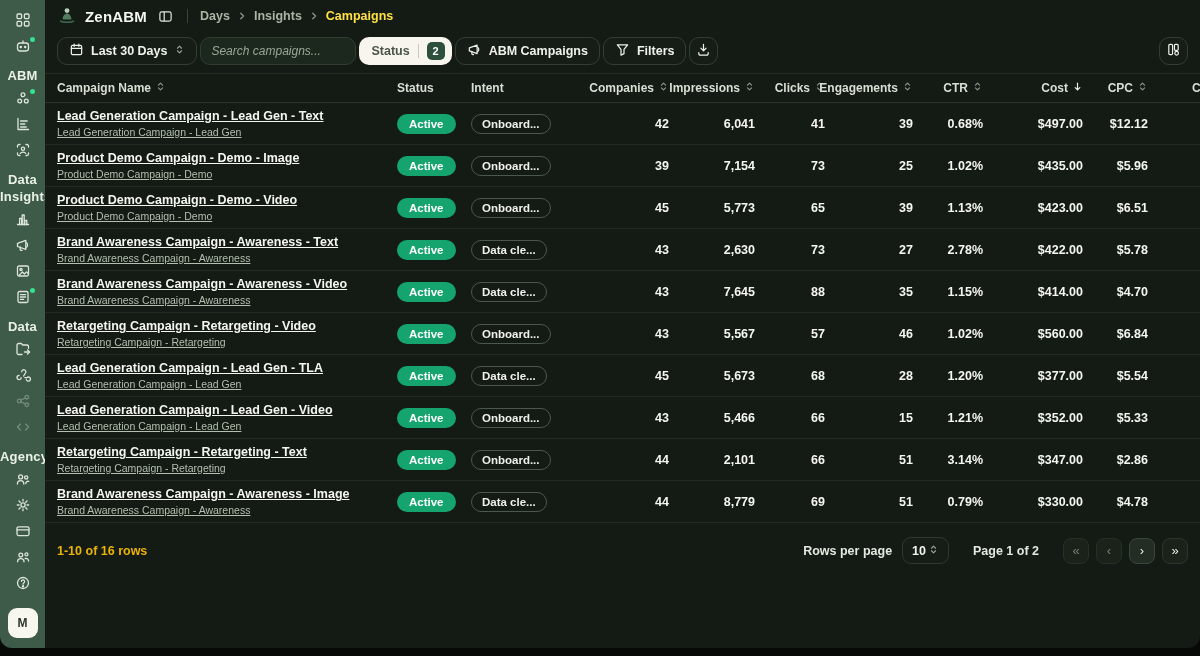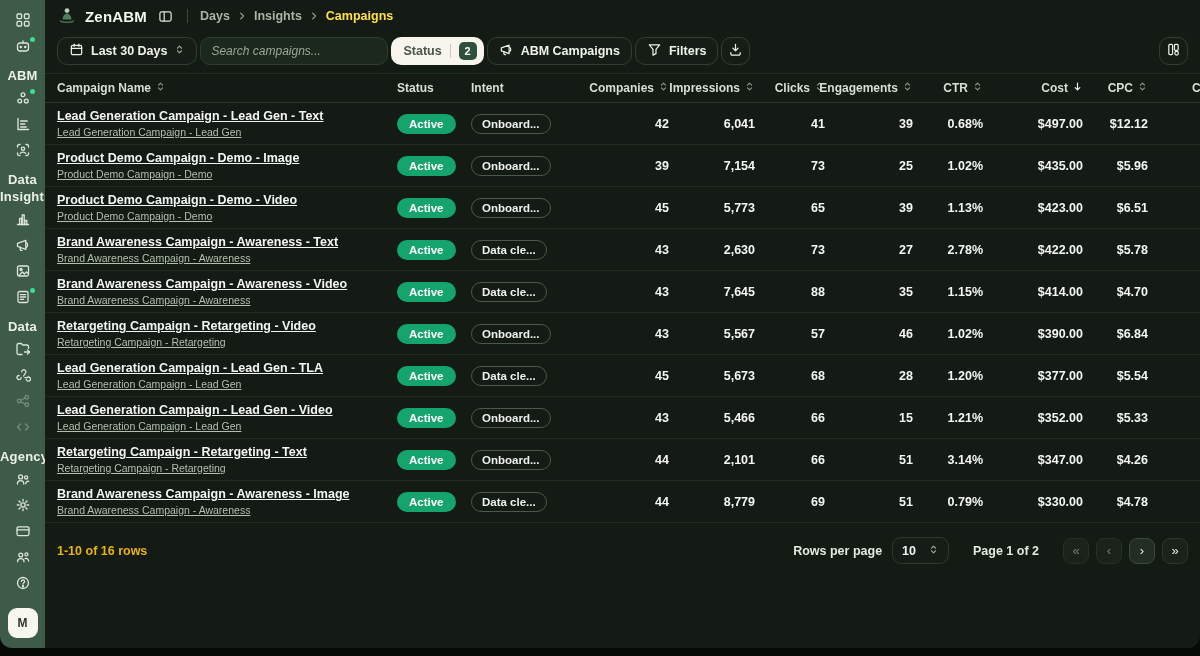--- a/index.html
+++ b/index.html
@@ -32,21 +32,21 @@
   .crumb-sep { color:#8c978a; display:flex; }
   .crumb-sep svg { width:10px; height:10px; }
 
   
   .toolbar { display:flex; align-items:center; gap:3px; padding:5px 12px 8px; flex-shrink:0; }
   .tool-btn { height:28px; display:flex; align-items:center; gap:7px; padding:0 11px; border:1px solid #333e32; border-radius:10px; background:#161d16; color:#eef2ea; font-size:12.5px; font-weight:bold; cursor:pointer; }
   .tool-btn svg { width:15px; height:15px; }
   .tool-btn.icon-only { padding:0 6px; }
   .sel-chevrons { color:#9aa796; }
   .sel-chevrons svg { width:11px; height:11px; }
-  .search-input { height:28px; width:188px; background:#1c281d; border:1px solid #303d2f; border-radius:10px; color:#e8ece4; font-size:12px; font-style:italic; padding:0 10px; outline:none; font-family:"Liberation Sans",sans-serif; }
+  .search-input { height:28px; width:156px; background:#1c281d; border:1px solid #303d2f; border-radius:10px; color:#e8ece4; font-size:12px; font-style:italic; padding:0 10px; outline:none; font-family:"Liberation Sans",sans-serif; }
   .search-input::placeholder { color:#9aa796; }
   .status-pill { height:28px; display:flex; align-items:center; gap:8px; padding:0 7px 0 12px; background:#f7f5ee; border-radius:10px; cursor:pointer; }
   .status-pill .lbl { font-size:12.5px; font-weight:bold; color:#49544a; }
   .status-pill .div { width:1px; height:14px; background:#c9c9c0; }
   .status-badge { min-width:18px; height:18px; border-radius:5px; background:#2e4f3c; color:#fff; font-size:11px; font-weight:bold; display:flex; align-items:center; justify-content:center; padding:0 4px; }
   .toolbar .spacer { flex:1; }
 
   
   .table-wrap { overflow:hidden; flex-shrink:0; }
   .grid-row { display:grid; grid-template-columns:340px 74px 106px 92px 86px 70px 88px 70px 100px 65px 110px; align-items:center; padding-left:12px; }
@@ -62,21 +62,21 @@
   .row-sub { font-size:10.5px; color:#b4bfb0; text-decoration:underline; cursor:pointer; white-space:nowrap; }
   .badge-active { display:inline-flex; align-items:center; justify-content:center; background:#15a36e; color:#fff; font-size:11.5px; font-weight:bold; padding:4px 12px; border-radius:999px; }
   .pill-intent { display:inline-flex; align-items:center; background:transparent; border:1px solid #4d584c; color:#eef1ec; font-size:11.5px; font-weight:bold; padding:3px 10px; border-radius:999px; cursor:pointer; }
   .num { font-size:12.5px; font-weight:bold; color:#f4f6f1; text-align:right; }
 
   
   .tfooter { display:flex; align-items:center; padding:14px 12px 0; gap:24px; }
   .rows-info { font-size:12.5px; font-weight:bold; color:#eab308; margin-right:auto; }
   .rpp { display:flex; align-items:center; gap:10px; }
   .rpp-label { font-size:12.5px; font-weight:bold; color:#e4e9df; }
-  .rpp-select { height:27px; display:flex; align-items:center; gap:12px; padding:0 9px; border:1px solid #2e392d; border-radius:9px; background:#161d16; color:#f0f3ee; font-size:12.5px; font-weight:bold; cursor:pointer; }
+  .rpp-select { height:27px; display:flex; align-items:center; gap:2px; padding:0 9px; border:1px solid #2e392d; border-radius:9px; background:#161d16; color:#f0f3ee; font-size:12.5px; font-weight:bold; cursor:pointer; }
   .page-info { font-size:12.5px; font-weight:bold; color:#e4e9df; }
   .pager { display:flex; gap:7px; }
   .pg-btn { width:26px; height:26px; border-radius:8px; border:1px solid #2c372c; background:#1a221a; color:#e8ece6; font-size:13px; display:flex; align-items:center; justify-content:center; cursor:pointer; line-height:1; }
   .pg-btn.disabled { color:#76816f; border-color:#263026; }
   .pg-btn.hl { background:#232d23; border-color:#3b473a; }
 </style>
 </head>
 <body>
 
 <div class="app">
@@ -481,21 +481,21 @@
        <a class="row-title">Retargeting Campaign - Retargeting - Video</a>
        <a class="row-sub">Retargeting Campaign - Retargeting</a>
      </div>
      <div><span class="badge-active">Active</span></div>
      <div><span class="pill-intent">Onboard...</span></div>
      <div class="num">43</div>
      <div class="num">5,567</div>
      <div class="num">57</div>
      <div class="num">46</div>
      <div class="num">1.02%</div>
-     <div class="num">$390.00</div>
+     <div class="num">$560.00</div>
      <div class="num">$6.84</div>
      <div class="num"></div>
           </div>
           <div class="grid-row trow">
             <div class="name-cell">
        <a class="row-title">Lead Generation Campaign - Lead Gen - TLA</a>
        <a class="row-sub">Lead Generation Campaign - Lead Gen</a>
      </div>
      <div><span class="badge-active">Active</span></div>
      <div><span class="pill-intent">Data cle...</span></div>
@@ -530,21 +530,21 @@
        <a class="row-sub">Retargeting Campaign - Retargeting</a>
      </div>
      <div><span class="badge-active">Active</span></div>
      <div><span class="pill-intent">Onboard...</span></div>
      <div class="num">44</div>
      <div class="num">2,101</div>
      <div class="num">66</div>
      <div class="num">51</div>
      <div class="num">3.14%</div>
      <div class="num">$347.00</div>
-     <div class="num">$4.26</div>
+     <div class="num">$2.86</div>
      <div class="num"></div>
           </div>
           <div class="grid-row trow">
             <div class="name-cell">
        <a class="row-title">Brand Awareness Campaign - Awareness - Image</a>
        <a class="row-sub">Brand Awareness Campaign - Awareness</a>
      </div>
      <div><span class="badge-active">Active</span></div>
      <div><span class="pill-intent">Data cle...</span></div>
      <div class="num">44</div>

